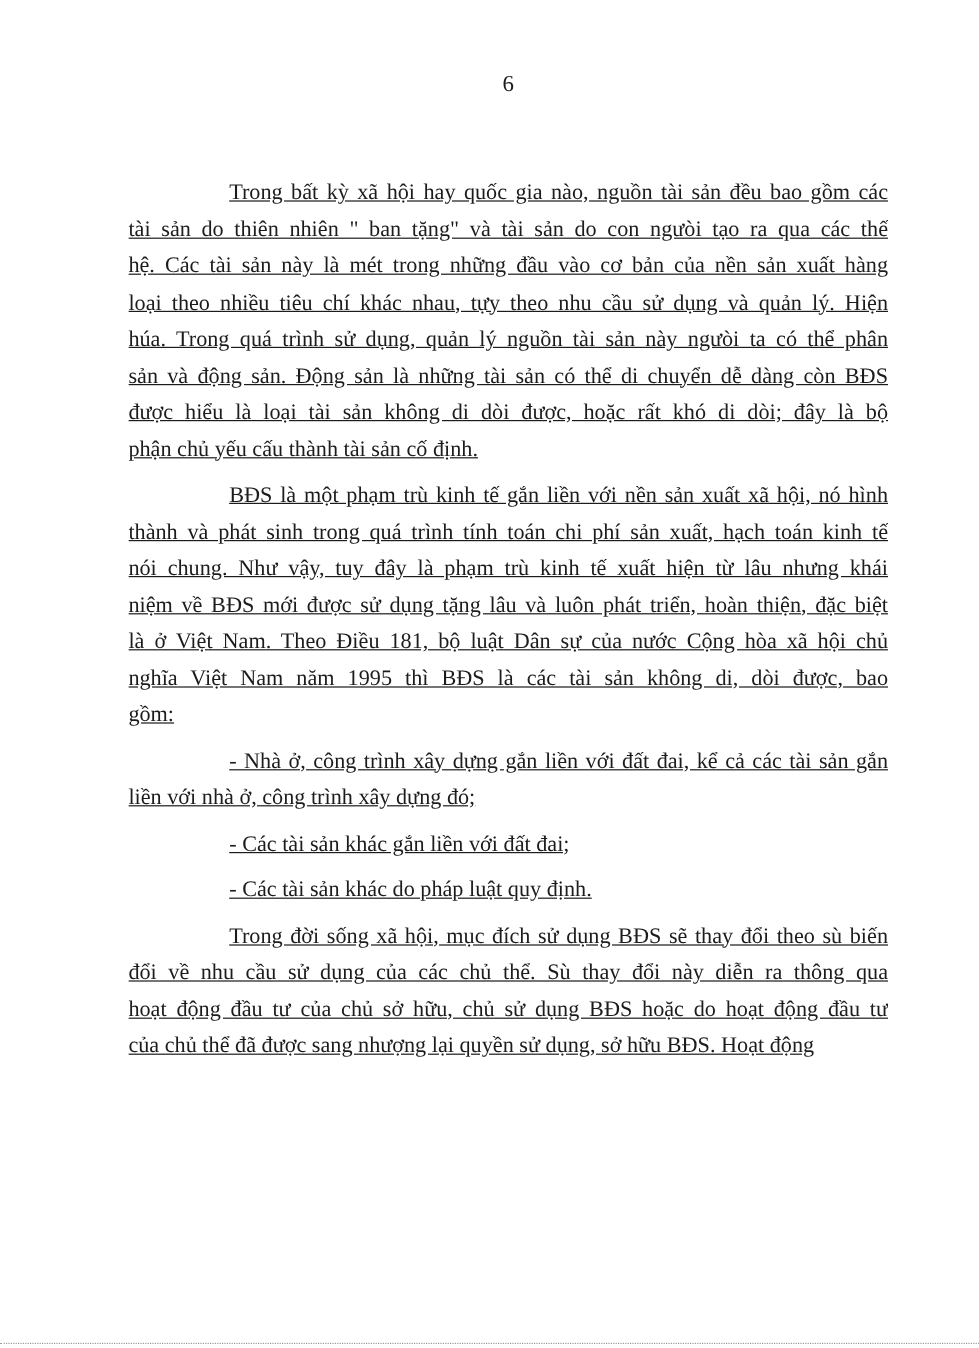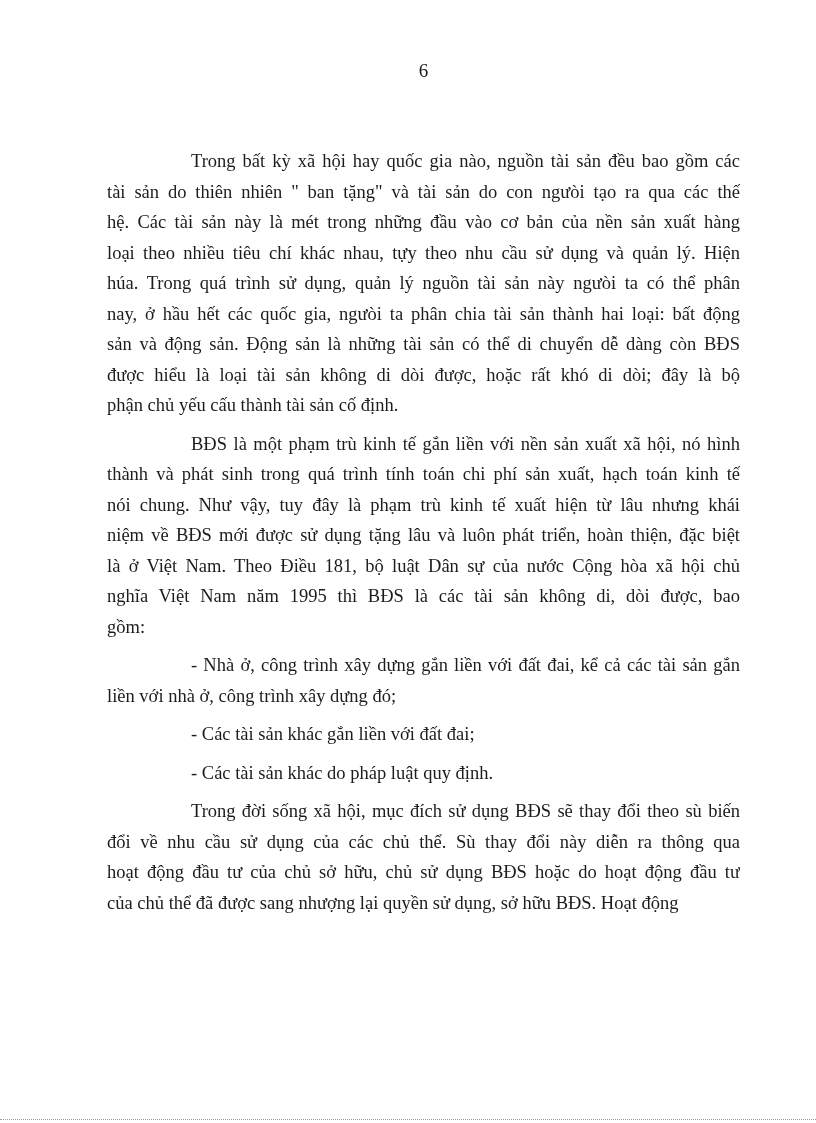--- a/index.html
+++ b/index.html
@@ -32,20 +32,21 @@
   .heading {
     font-weight: bold;
     font-style: italic;
     margin: 0 0 4px 86px;
   }
   .para { margin: 0 0 8px 0; }
   .line {
     text-align: justify;
     height: 30.5px;
     overflow: hidden;
+    text-decoration: underline;
   }
   .line.j { text-align-last: justify; }
   .line.ind { text-indent: 84px; }
   .bottom-rule {
     position: absolute;
     left: 0;
     right: 0;
     top: 1119px;
     border-top: 1px dotted #a09a9a;
   }
@@ -59,21 +60,20 @@
 
   <div class="content">
 
 
     <div class="para">
       <div class="line j ind">Trong bất kỳ xã hội hay quốc gia nào, nguồn tài sản đều bao gồm các</div>
       <div class="line j">tài sản do thiên nhiên " ban tặng" và tài sản do con ngưòi tạo ra qua các thế</div>
       <div class="line j">hệ. Các tài sản này là mét trong những đầu vào cơ bản của nền sản xuất hàng</div>
       <div class="line j">loại theo nhiều tiêu chí khác nhau, tựy theo nhu cầu sử dụng và quản lý. Hiện</div>
       <div class="line j">húa. Trong quá trình sử dụng, quản lý nguồn tài sản này ngưòi ta có thể phân</div>
-      <div class="line j">nay, ở hầu hết các quốc gia, ngưòi ta phân chia tài sản thành hai loại: bất động</div>
       <div class="line j">sản và động sản. Động sản là những tài sản có thể di chuyển dễ dàng còn BĐS</div>
       <div class="line j">được hiểu là loại tài sản không di dòi được, hoặc rất khó di dòi; đây là bộ</div>
       <div class="line">phận chủ yếu cấu thành tài sản cố định.</div>
     </div>
 
     <div class="para">
       <div class="line j ind">BĐS là một phạm trù kinh tế gắn liền với nền sản xuất xã hội, nó hình</div>
       <div class="line j">thành và phát sinh trong quá trình tính toán chi phí sản xuất, hạch toán kinh tế</div>
       <div class="line j">nói chung. Như vậy, tuy đây là phạm trù kinh tế xuất hiện từ lâu nhưng khái</div>
       <div class="line j">niệm về BĐS mới được sử dụng tặng lâu và luôn phát triển, hoàn thiện, đặc biệt</div>

